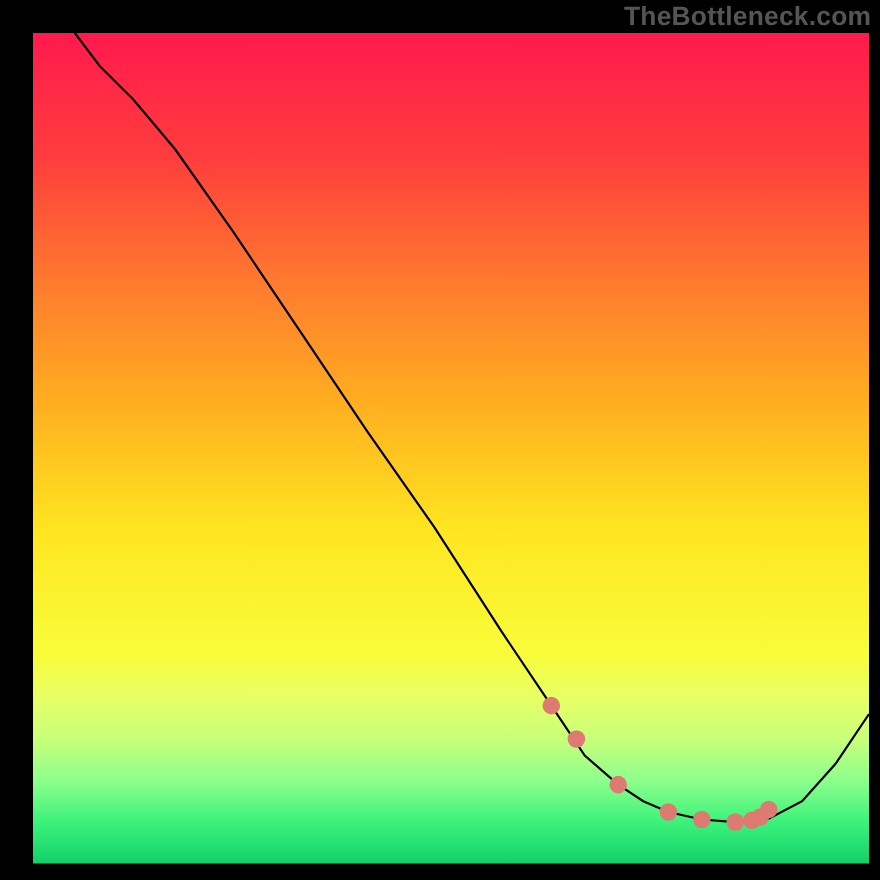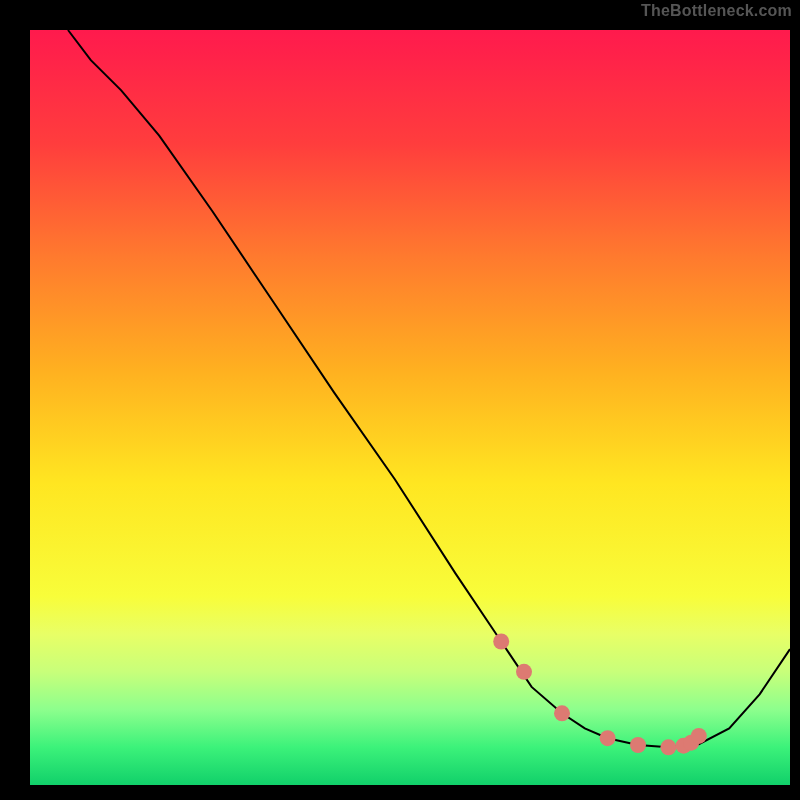--- a/index.html
+++ b/index.html
@@ -9,21 +9,21 @@
     height: 800px;
     background: #000;
     font-family: Arial, Helvetica, sans-serif;
     overflow: hidden;
   }
   .watermark {
     position: absolute;
     top: 2px;
     right: 8px;
     color: #555;
-    font-size: 16px;
+    font-size: 24px;
     font-weight: bold;
     letter-spacing: 0.2px;
     z-index: 10;
   }
   .stage {
     position: absolute;
     left: 0;
     top: 0;
     width: 800px;
     height: 800px;

